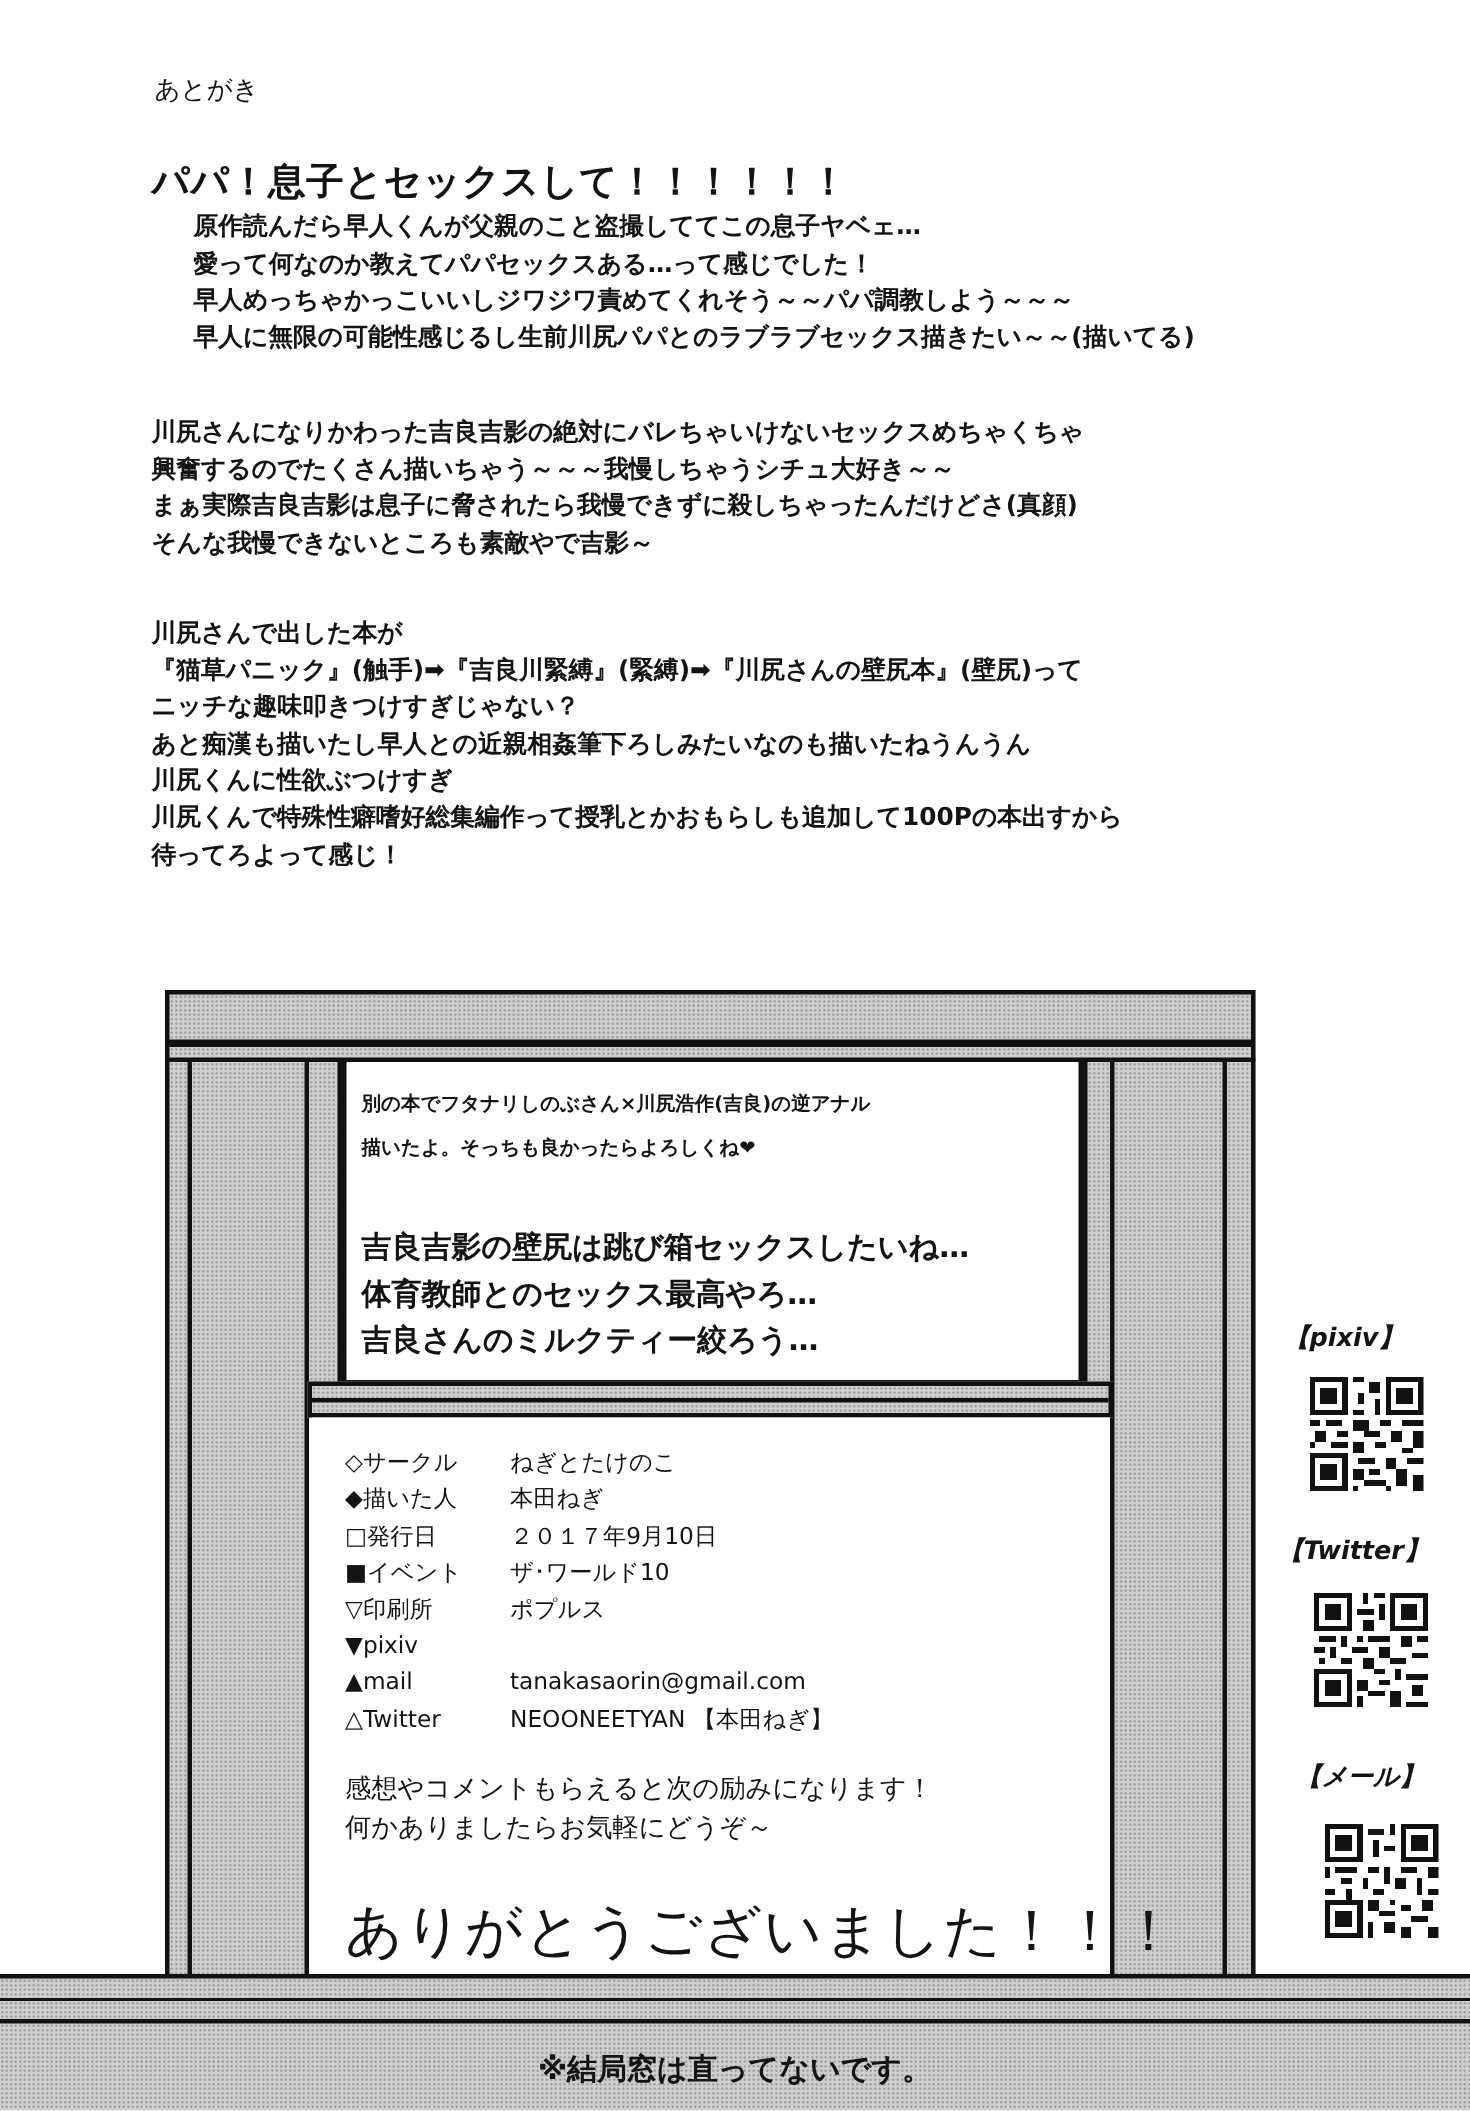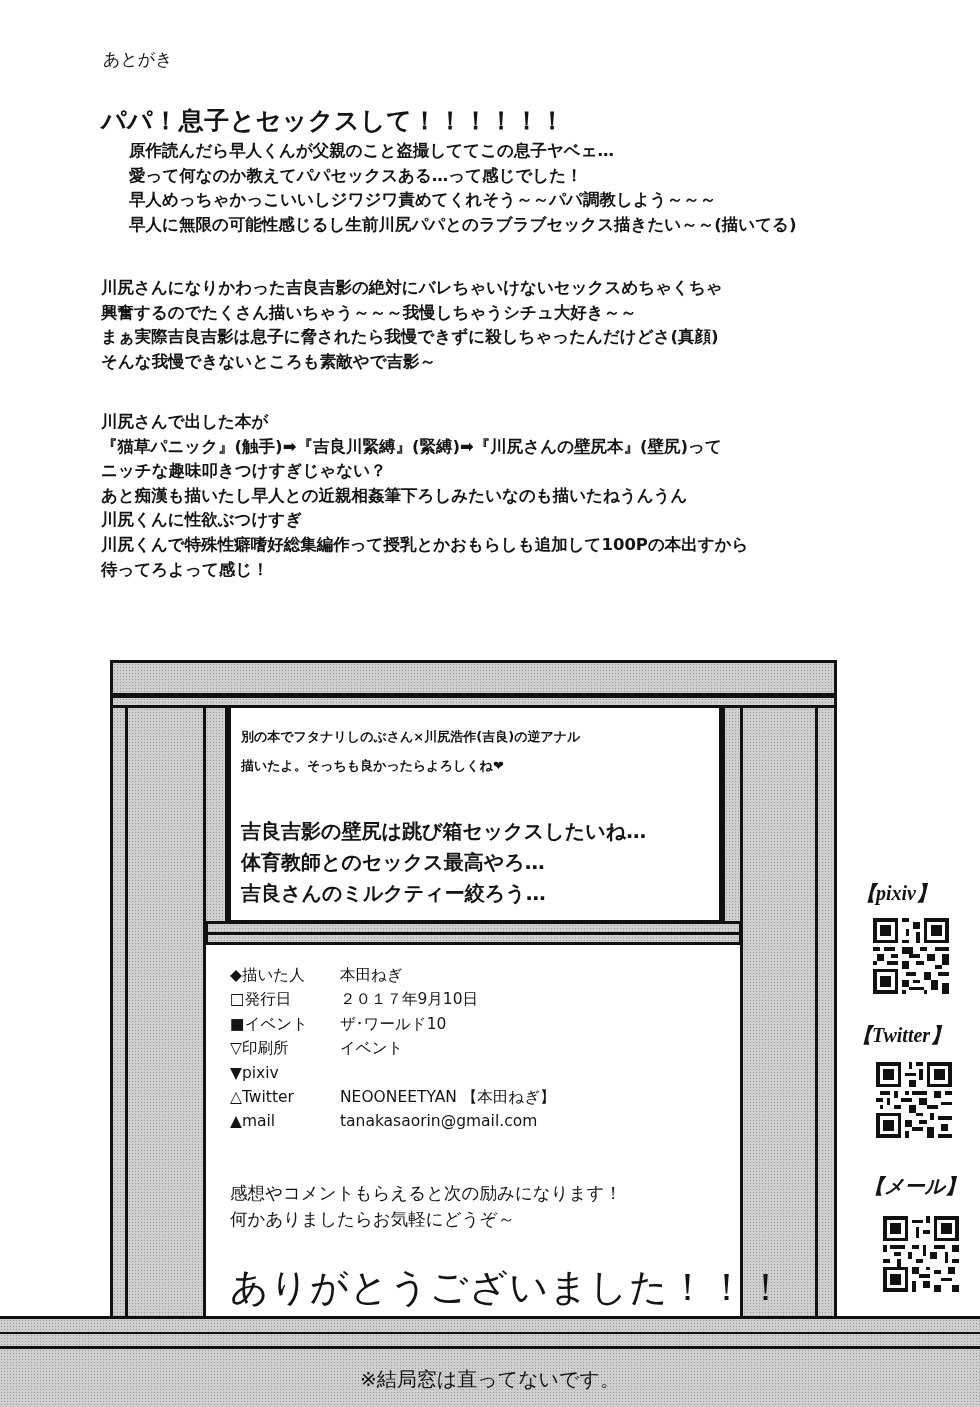--- a/index.html
+++ b/index.html
@@ -35,24 +35,24 @@
   .wish { left: 241px; top: 816px; font-size: 20px; font-weight: bold; line-height: 31px; white-space: pre; }
 
   .info-table { left: 230px; top: 963px; font-size: 15.5px; line-height: 24.4px; }
   .info-row { display: flex; white-space: nowrap; }
   .info-key { width: 110px; }
   .info-val { }
 
   .thanks-note { left: 230px; top: 1180px; font-size: 17.5px; line-height: 26px; white-space: pre; }
   .thanks-big { left: 230px; top: 1262px; font-size: 38px; letter-spacing: 1px; }
 
-  .floor-note { left: 0; width: 980px; top: 1366px; text-align: center; font-size: 20px; font-weight: normal; }
+  .floor-note { left: 0; width: 980px; top: 1366px; text-align: center; font-size: 20px; font-weight: bold; }
 
   
-  .qr-label { font-size: 20px; font-weight: bold; font-style: italic; white-space: nowrap; font-family: Liberation Serif, serif; }
+  .qr-label { font-size: 17px; font-weight: bold; font-style: italic; white-space: nowrap; }
   .qr { position: absolute; width: 76px; height: 76px; background: #fff; }
   .qr svg { width: 100%; height: 100%; display: block; }
 </style>
 </head>
 <body>
 
 <div class="abs heading-small">あとがき</div>
 <div class="abs heading-big">パパ！息子とセックスして！！！！！！</div>
 <div class="abs para p1">原作読んだら早人くんが父親のこと盗撮しててこの息子ヤベェ…
 愛って何なのか教えてパパセックスある…って感じでした！
@@ -98,45 +98,49 @@
 </div>
 
 <div class="abs small-note">別の本でフタナリしのぶさん×川尻浩作(吉良)の逆アナル
 描いたよ。そっちも良かったらよろしくね❤</div>
 <div class="abs wish">吉良吉影の壁尻は跳び箱セックスしたいね…
 体育教師とのセックス最高やろ…
 吉良さんのミルクティー絞ろう…</div>
 
 <div class="abs info-table">
   <div class="info-row">
+    <span class="info-key">◇サークル</span>
+    <span class="info-val">ねぎとたけのこ</span>
+  </div>
+  <div class="info-row">
     <span class="info-key">◆描いた人</span>
     <span class="info-val">本田ねぎ</span>
   </div>
   <div class="info-row">
     <span class="info-key">□発行日</span>
     <span class="info-val">２０１７年9月10日</span>
   </div>
   <div class="info-row">
     <span class="info-key">■イベント</span>
     <span class="info-val">ザ･ワールド10</span>
   </div>
   <div class="info-row">
     <span class="info-key">▽印刷所</span>
-    <span class="info-val">イベント</span>
+    <span class="info-val">ポプルス</span>
   </div>
   <div class="info-row">
     <span class="info-key">▼pixiv</span>
   </div>
   <div class="info-row">
+    <span class="info-key">▲mail</span>
+    <span class="info-val">tanakasaorin@gmail.com</span>
+  </div>
+  <div class="info-row">
     <span class="info-key">△Twitter</span>
     <span class="info-val">NEOONEETYAN 【本田ねぎ】</span>
-  </div>
-  <div class="info-row">
-    <span class="info-key">▲mail</span>
-    <span class="info-val">tanakasaorin@gmail.com</span>
   </div>
 </div>
 
 <div class="abs thanks-note">感想やコメントもらえると次の励みになります！
 何かありましたらお気軽にどうぞ～</div>
 <div class="abs thanks-big">ありがとうございました！！！</div>
 
 <div class="abs floor-note">※結局窓は直ってないです。</div>
 
 <div class="abs qr-label" style="left:856px; top:880px;">【pixiv】</div>

